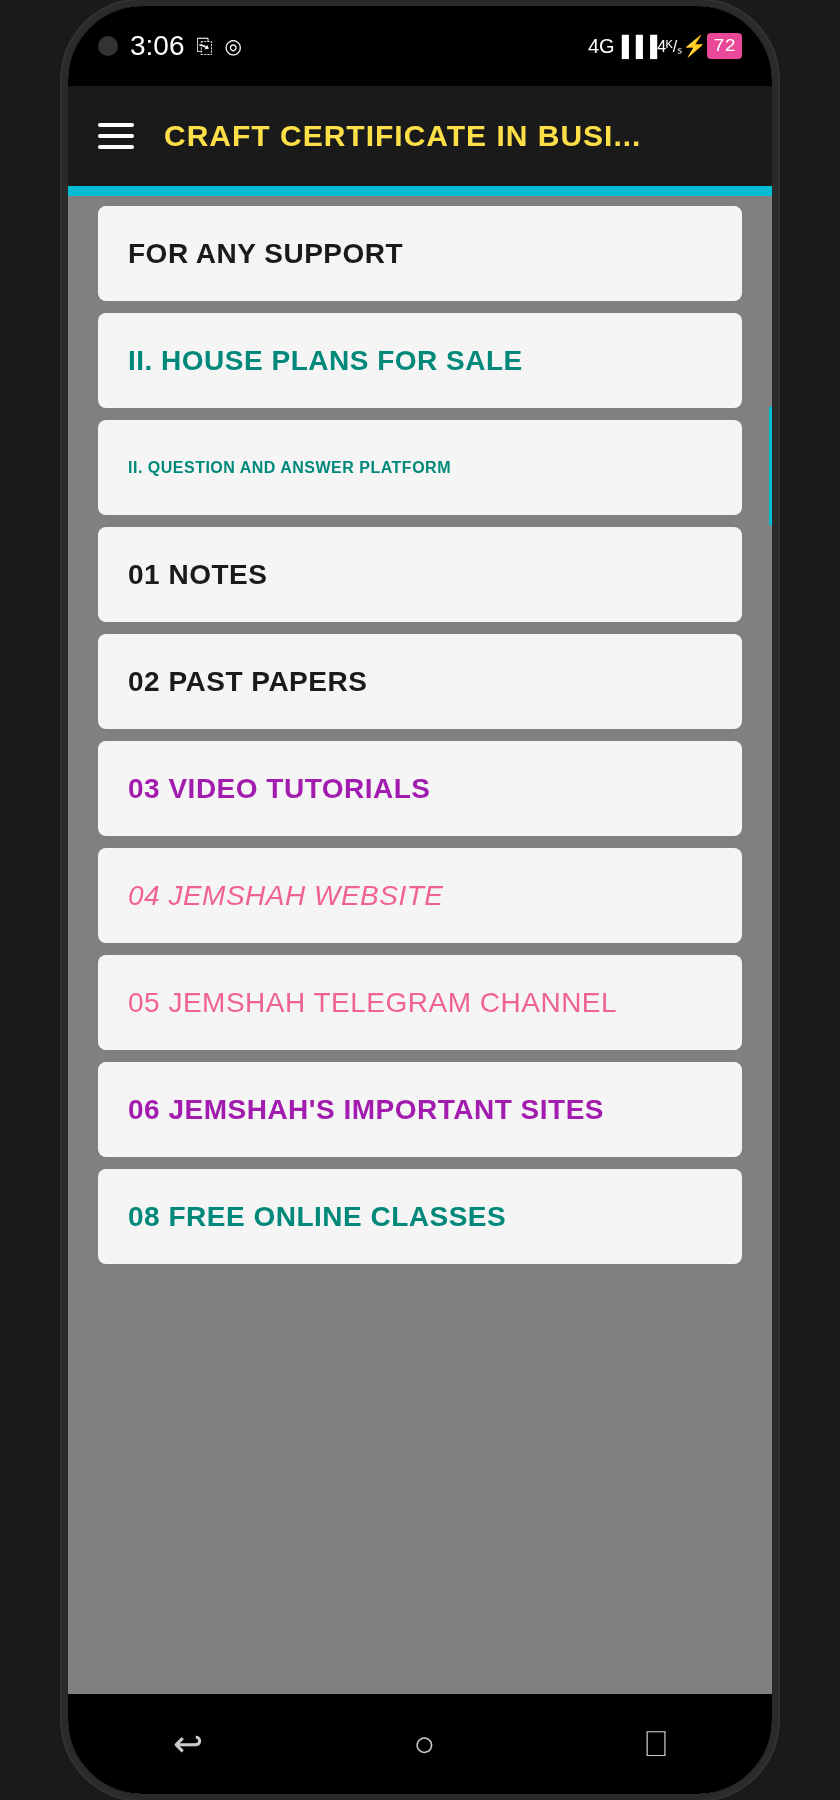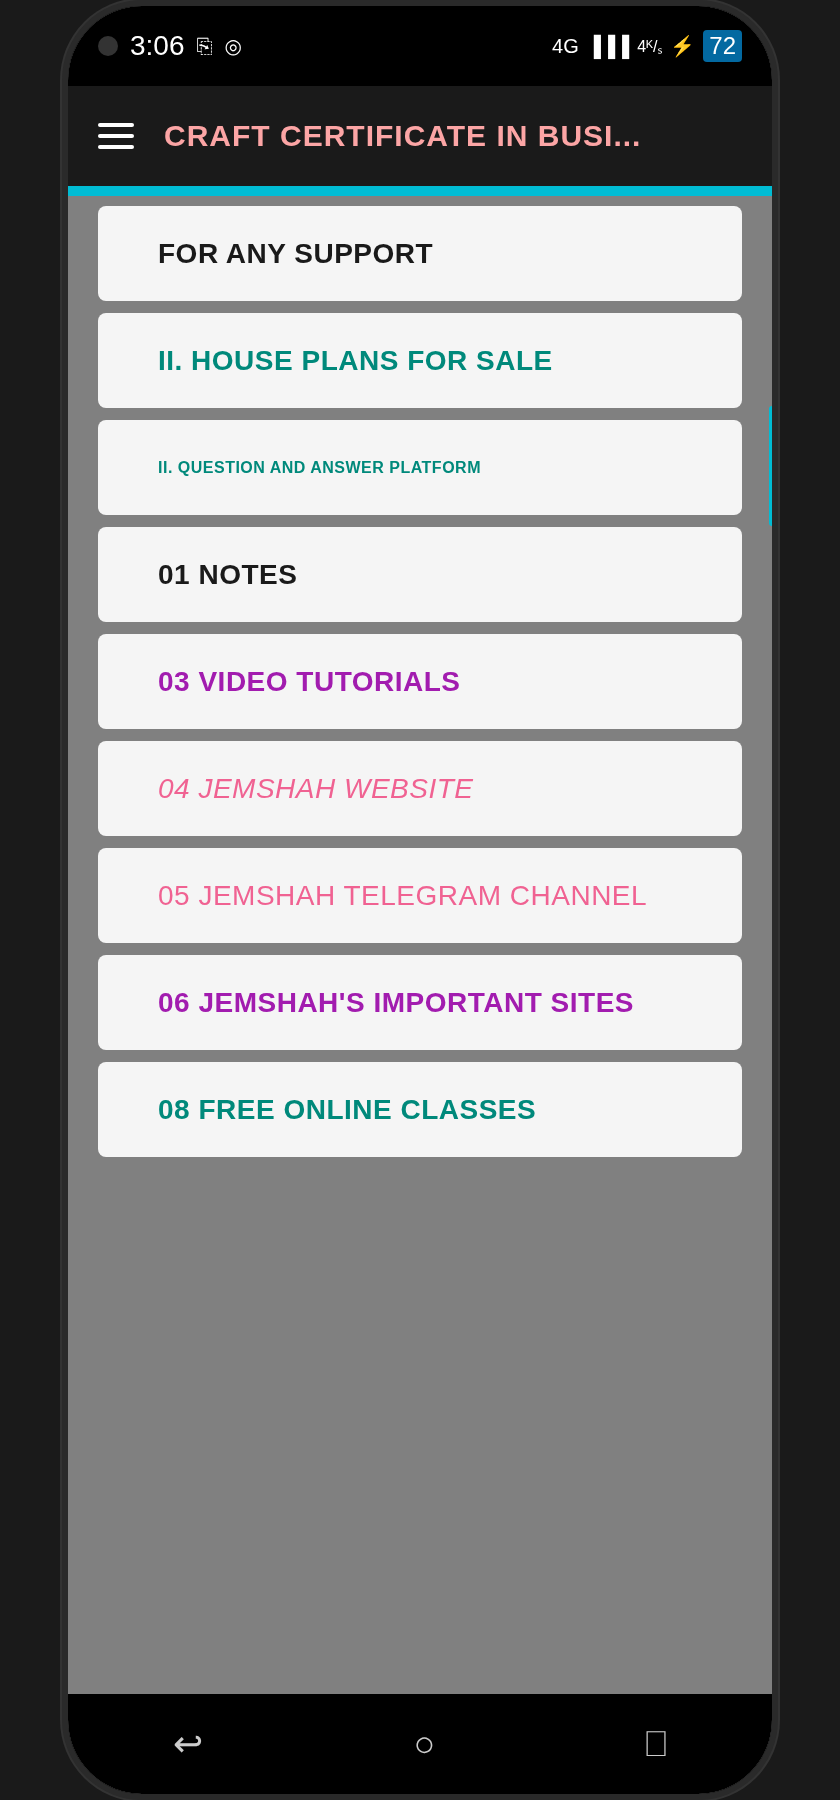--- a/index.html
+++ b/index.html
@@ -76,34 +76,34 @@
 
     .status-time {
       color: #fff;
       font-size: 28px;
       font-weight: 500;
     }
 
     .status-icons {
       display: flex;
       align-items: center;
-      gap: 8px;
     }
 
     .status-icon-text {
       color: #fff;
       font-size: 20px;
     }
 
     .battery-icon {
       color: #fff;
-      font-size: 24px;
-      background: #0369a1;
+      font-size: 19px;
+      background: #ec4899;
       padding: 2px 6px;
       border-radius: 4px;
+      font-family: Liberation Mono, monospace;
     }
 
     
     .app-header {
       background: #1a1a1a;
       height: 100px;
       display: flex;
       align-items: center;
       padding: 0 30px;
       gap: 30px;
@@ -118,21 +118,21 @@
     }
 
     .menu-line {
       width: 36px;
       height: 4px;
       background: #fff;
       border-radius: 2px;
     }
 
     .header-title {
-      color: #fca5a5;
+      color: #fde047;
       font-size: 30px;
       font-weight: bold;
       letter-spacing: 1px;
       flex: 1;
     }
 
     
     .accent-bar {
       height: 10px;
       background: #00bcd4;
@@ -158,21 +158,20 @@
       cursor: pointer;
       min-height: 95px;
       display: flex;
       align-items: center;
     }
 
     .menu-item-text {
       font-size: 28px;
       font-weight: bold;
       letter-spacing: 0.5px;
-      margin-left: 30px;
     }
 
     .color-black { color: #1a1a1a; }
     .color-teal { color: #00897b; }
     .color-pink { color: #a21caf; }
     .color-pink-light { color: #f06292; }
 
     
     .bottom-nav {
       background: #000;
@@ -238,20 +237,23 @@
       </div>
 
       <div class="menu-item">
         <span class="menu-item-text color-teal" style="font-size:16px;">II. QUESTION AND ANSWER PLATFORM</span>
       </div>
 
       <div class="menu-item">
         <span class="menu-item-text color-black">01  NOTES</span>
       </div>
 
+      <div class="menu-item">
+        <span class="menu-item-text color-black">02 PAST PAPERS</span>
+      </div>
 
       <div class="menu-item">
         <span class="menu-item-text color-pink">03 VIDEO TUTORIALS</span>
       </div>
 
       <div class="menu-item">
         <span class="menu-item-text color-pink-light" style="font-weight:normal;font-style:italic;">04 JEMSHAH WEBSITE</span>
       </div>
 
       <div class="menu-item">

